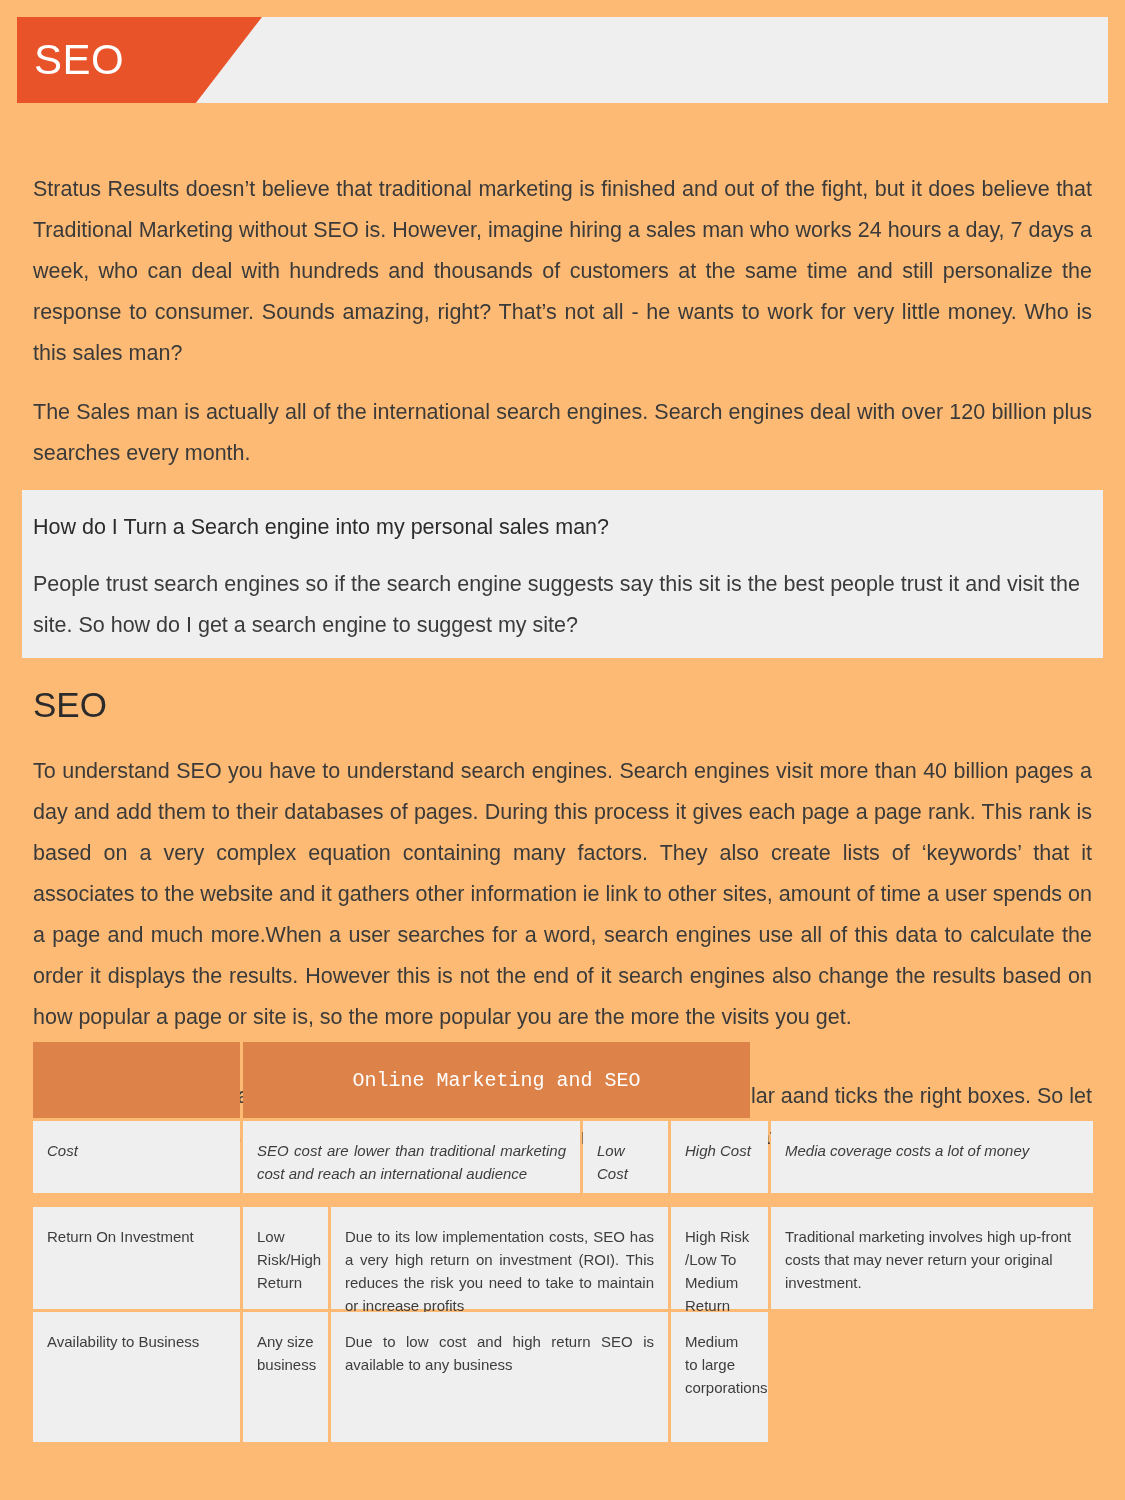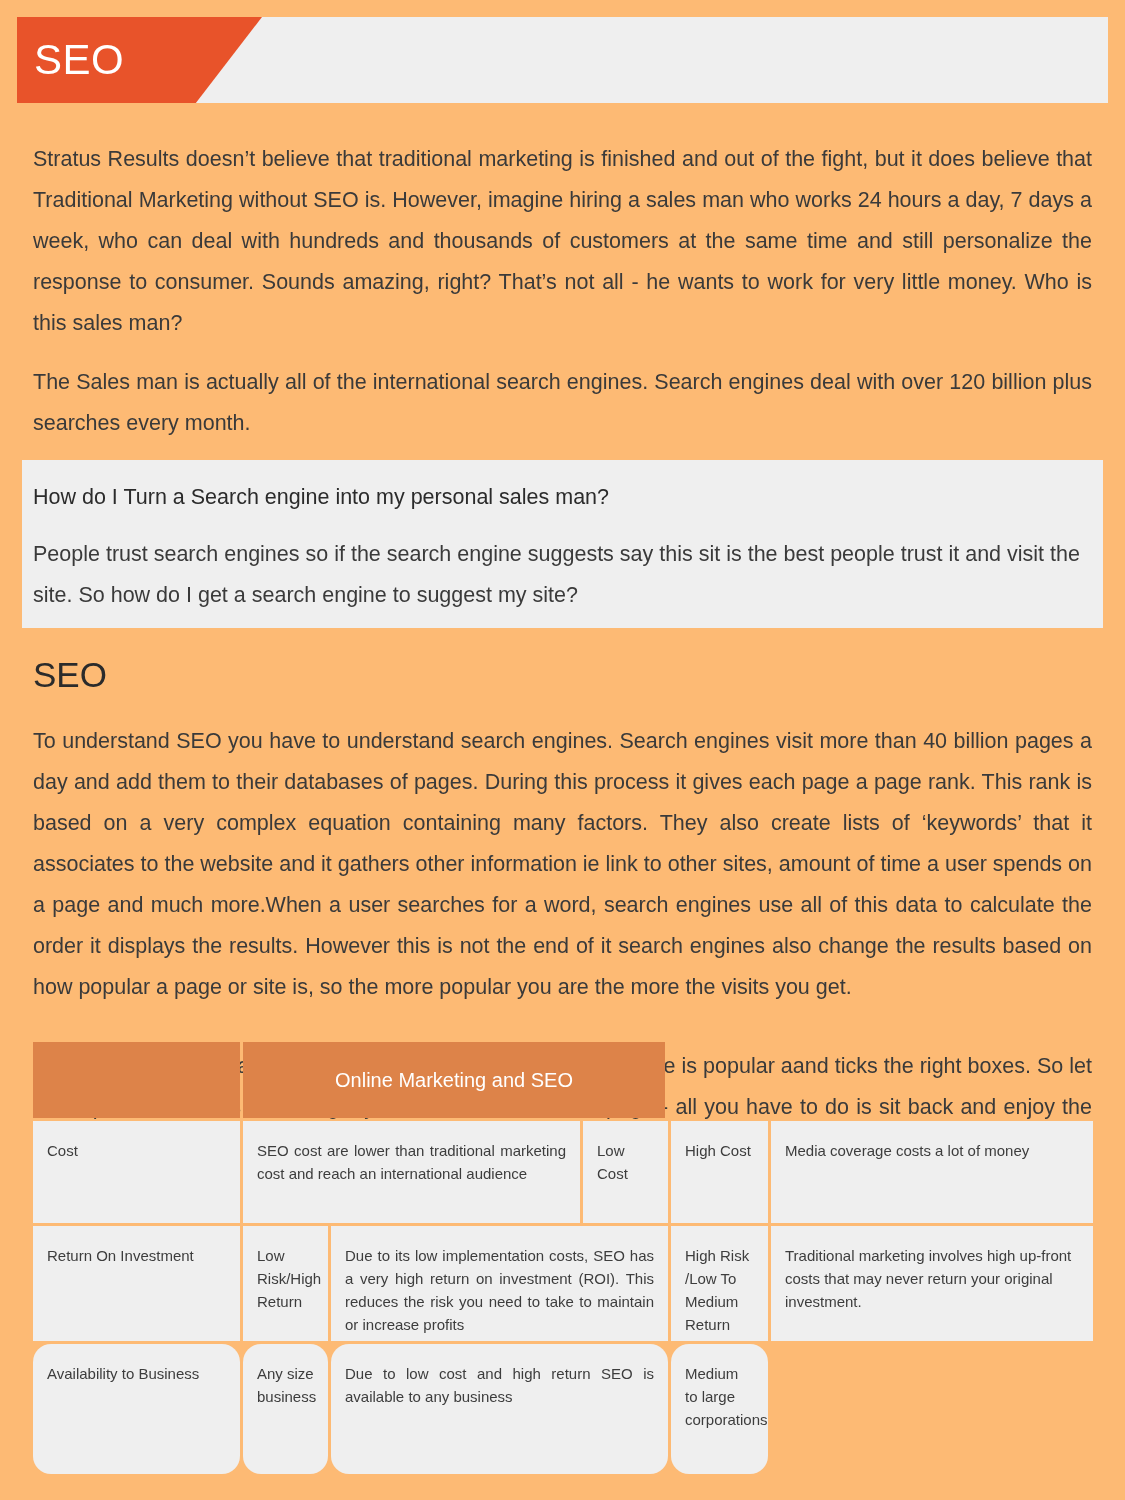--- a/index.html
+++ b/index.html
@@ -59,20 +59,21 @@
   p.body-par {
     font-size: 21.5px;
     line-height: 41px;
     color: #3a3a3a;
     text-align: justify;
     font-weight: 400;
   }
 
   .block-white {
     padding: 36px 33px 0 33px;
+    margin-top: 30px;
   }
   .block-white p + p { margin-top: 18px; }
 
   
   .gray-box {
     margin: 16px 22px 0 22px;
     background: #efefef;
     padding: 20px 11px 12px 11px;
   }
   .gray-box .q-heading {
@@ -119,21 +120,21 @@
   }
   .th-col {
     background: #dd8349;
     display: flex;
     align-items: center;
     justify-content: center;
     color: #ffffff;
     font-size: 20px;
     font-weight: 400;
   }
-  .th-online { width: 422px; }
+  .th-online { width: 507px; font-family: Liberation Mono, monospace; }
   .th-trad   { flex: 1; }
 
   .t-row {
     display: flex;
     gap: 3px;
     margin-top: 3px;
   }
   .td {
     background: #efefef;
     padding: 18px 14px 14px 14px;
@@ -142,23 +143,23 @@
     color: #3d3d3d;
   }
   .td-label  { width: 207px; }
   .td-tagA   { width: 85px; }
   .td-descA  { width: 337px; text-align: justify; }
   .td-tagB   { width: 97px; }
   .td-descB  { flex: 1; }
 
   .td p + p { margin-top: 22px; }
 
-  .row-1 .td { height: 102px; }
-  .row-2 .td { height: 115px; }
-  .row-3 .td { height: 130px; border-radius: 18px; }
+  .row-1 .td { height: 72px; font-style: italic; }
+  .row-2 .td { height: 102px; margin-top: 11px; }
+  .row-3 .td { height: 130px; }
 </style>
 </head>
 <body>
 
 <div class="page">
 
   <div class="header-band"></div>
   <div class="header-tab">
     <span class="header-title">SEO</span>
   </div>

